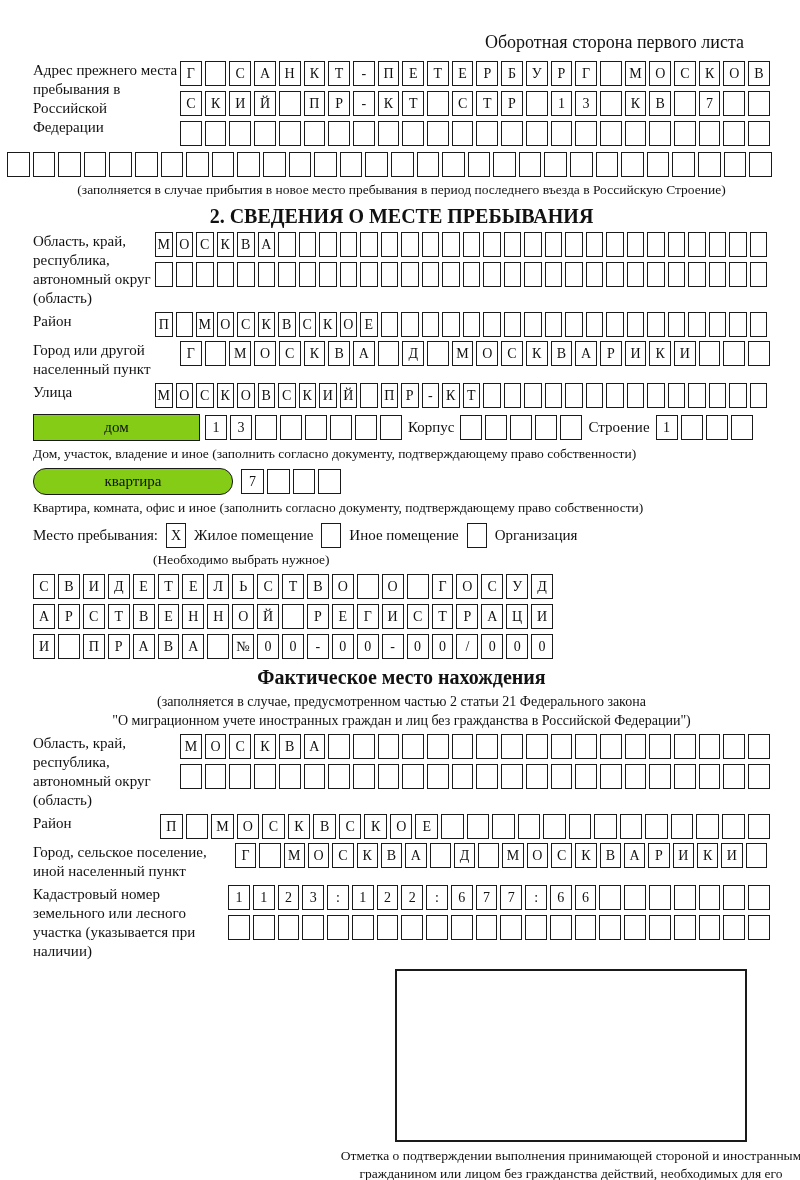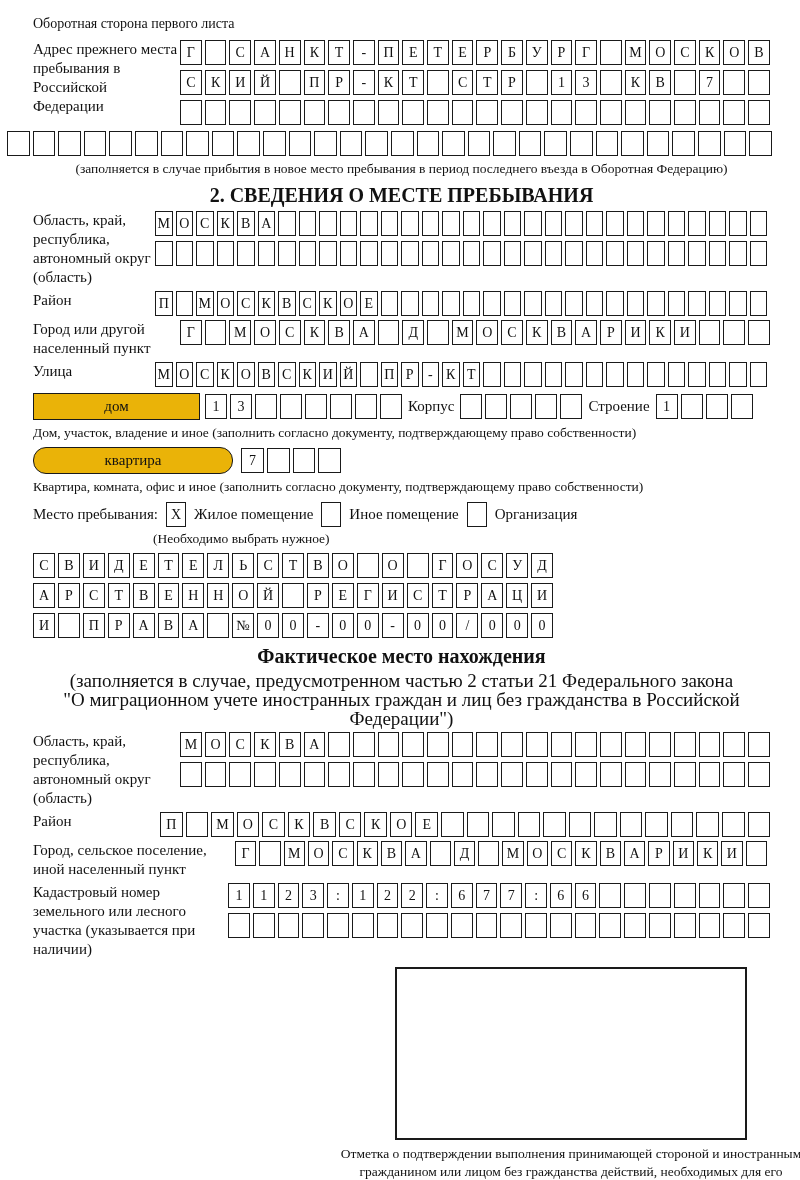--- a/index.html
+++ b/index.html
@@ -1,38 +1,38 @@
 <!DOCTYPE html>
 <html><head>
 <meta charset="utf-8">
 <style>
   html,body{margin:0;padding:0;background:#fff;}
   body{width:800px;height:1180px;font-family:"Liberation Serif","DejaVu Serif",serif;color:#111;overflow:hidden;}
   .page{padding:12px 30px 0 33px;}
-  .top-note{text-align:left;font-size:14px;padding-right:26px;margin-top:4px;}
+  .top-note{text-align:right;font-size:18px;padding-right:26px;margin-top:20px;}
   .frow{display:flex;align-items:flex-start;margin-top:4px;}
   .lbl{font-size:15px;line-height:19px;flex:none;}
   .cells-col{display:flex;flex-direction:column;gap:5px;}
   .cells-row{display:flex;gap:3px;flex:none;}
   .cell{flex:1;height:25px;border:1.5px solid #1a1a1a;display:flex;align-items:center;justify-content:center;font-size:14px;box-sizing:border-box;background:#fff;}
   .w590{width:590px;} .w612{width:612px;} .w765{width:765px;margin-left:-26px;}
   .w520{width:520px;} .w610{width:610px;} .w532{width:532px;} .w542{width:542px;}
   .w200{width:197px;} .w122c{width:122px;} .w97{width:97px;} .w100{width:100px;}
   .note{font-size:13.5px;text-align:center;margin-top:4px;line-height:17px;}
   .note-left{font-size:13.5px;margin-top:4px;line-height:17px;}
   .sec-title{font-weight:bold;font-size:20px;text-align:center;margin:7px 0 3px 0;}
   .lbl-w147{width:147px;} .lbl-w122{width:122px;} .lbl-w212{width:212px;}
   .lbl-w202{width:202px;} .lbl-w195{width:195px;} .lbl-w127{width:127px;}
-  .named-box{border:1.5px solid #1a1a1a;height:27px;display:flex;align-items:center;justify-content:center;font-size:15px;box-sizing:border-box;background:#eab308;}
+  .named-box{border:1.5px solid #1a1a1a;height:27px;display:flex;align-items:center;justify-content:center;font-size:15px;box-sizing:border-box;background:#84cc16;}
   .nb-dom{width:167px;margin-right:5px;} .nb-kv{width:200px;margin-right:8px;border-radius:13px;}
   .inline-lbl{font-size:15px;line-height:27px;flex:none;}
   .stay-row{display:flex;align-items:center;margin-top:6px;gap:8px;}
   .chk{width:20px;height:25px;border:1.5px solid #1a1a1a;display:flex;align-items:center;justify-content:center;font-size:14px;box-sizing:border-box;flex:none;background:#fff;}
   .choose-note{font-size:13.5px;margin-top:3px;margin-left:120px;}
-  .center-note{font-size:19px;text-align:center;line-height:19px;margin-top:0;}
+  .center-note{font-size:14px;text-align:center;line-height:19px;margin-top:0;}
   .stamp-box{width:352px;height:173px;border:2px solid #1a1a1a;margin-left:362px;margin-top:8px;box-sizing:border-box;background:#fff;}
   .stamp-caption{width:470px;margin-left:303px;text-align:center;font-size:13.5px;line-height:18px;margin-top:5px;}
   .mt8{margin-top:8px;} .mt6{margin-top:6px;}
   .house-row{display:flex;align-items:center;margin-top:6px;}
   .hlbl{font-size:15px;margin:0 6px;flex:none;line-height:27px;}
 </style>
 </head>
 <body>
 
 <div class="page">
@@ -147,21 +147,21 @@
       <div class="cell"></div>
       <div class="cell"></div>
       <div class="cell"></div>
       <div class="cell"></div>
       <div class="cell"></div>
       <div class="cell"></div>
       <div class="cell"></div>
       <div class="cell"></div>
       <div class="cell"></div>
     </div>
-  <div class="note">(заполняется в случае прибытия в новое место пребывания в период последнего въезда в Оборотная Федерацию)</div>
+  <div class="note">(заполняется в случае прибытия в новое место пребывания в период последнего въезда в Российскую Строение)</div>
 
   <div class="sec-title">2. СВЕДЕНИЯ О МЕСТЕ ПРЕБЫВАНИЯ</div>
 
   <div class="frow">
     <div class="lbl lbl-w122">Область, край, республика, автономный округ (область)</div>
     <div class="cells-col">
       <div class="cells-row w612">
           <div class="cell">М</div>
           <div class="cell">О</div>
           <div class="cell">С</div>

